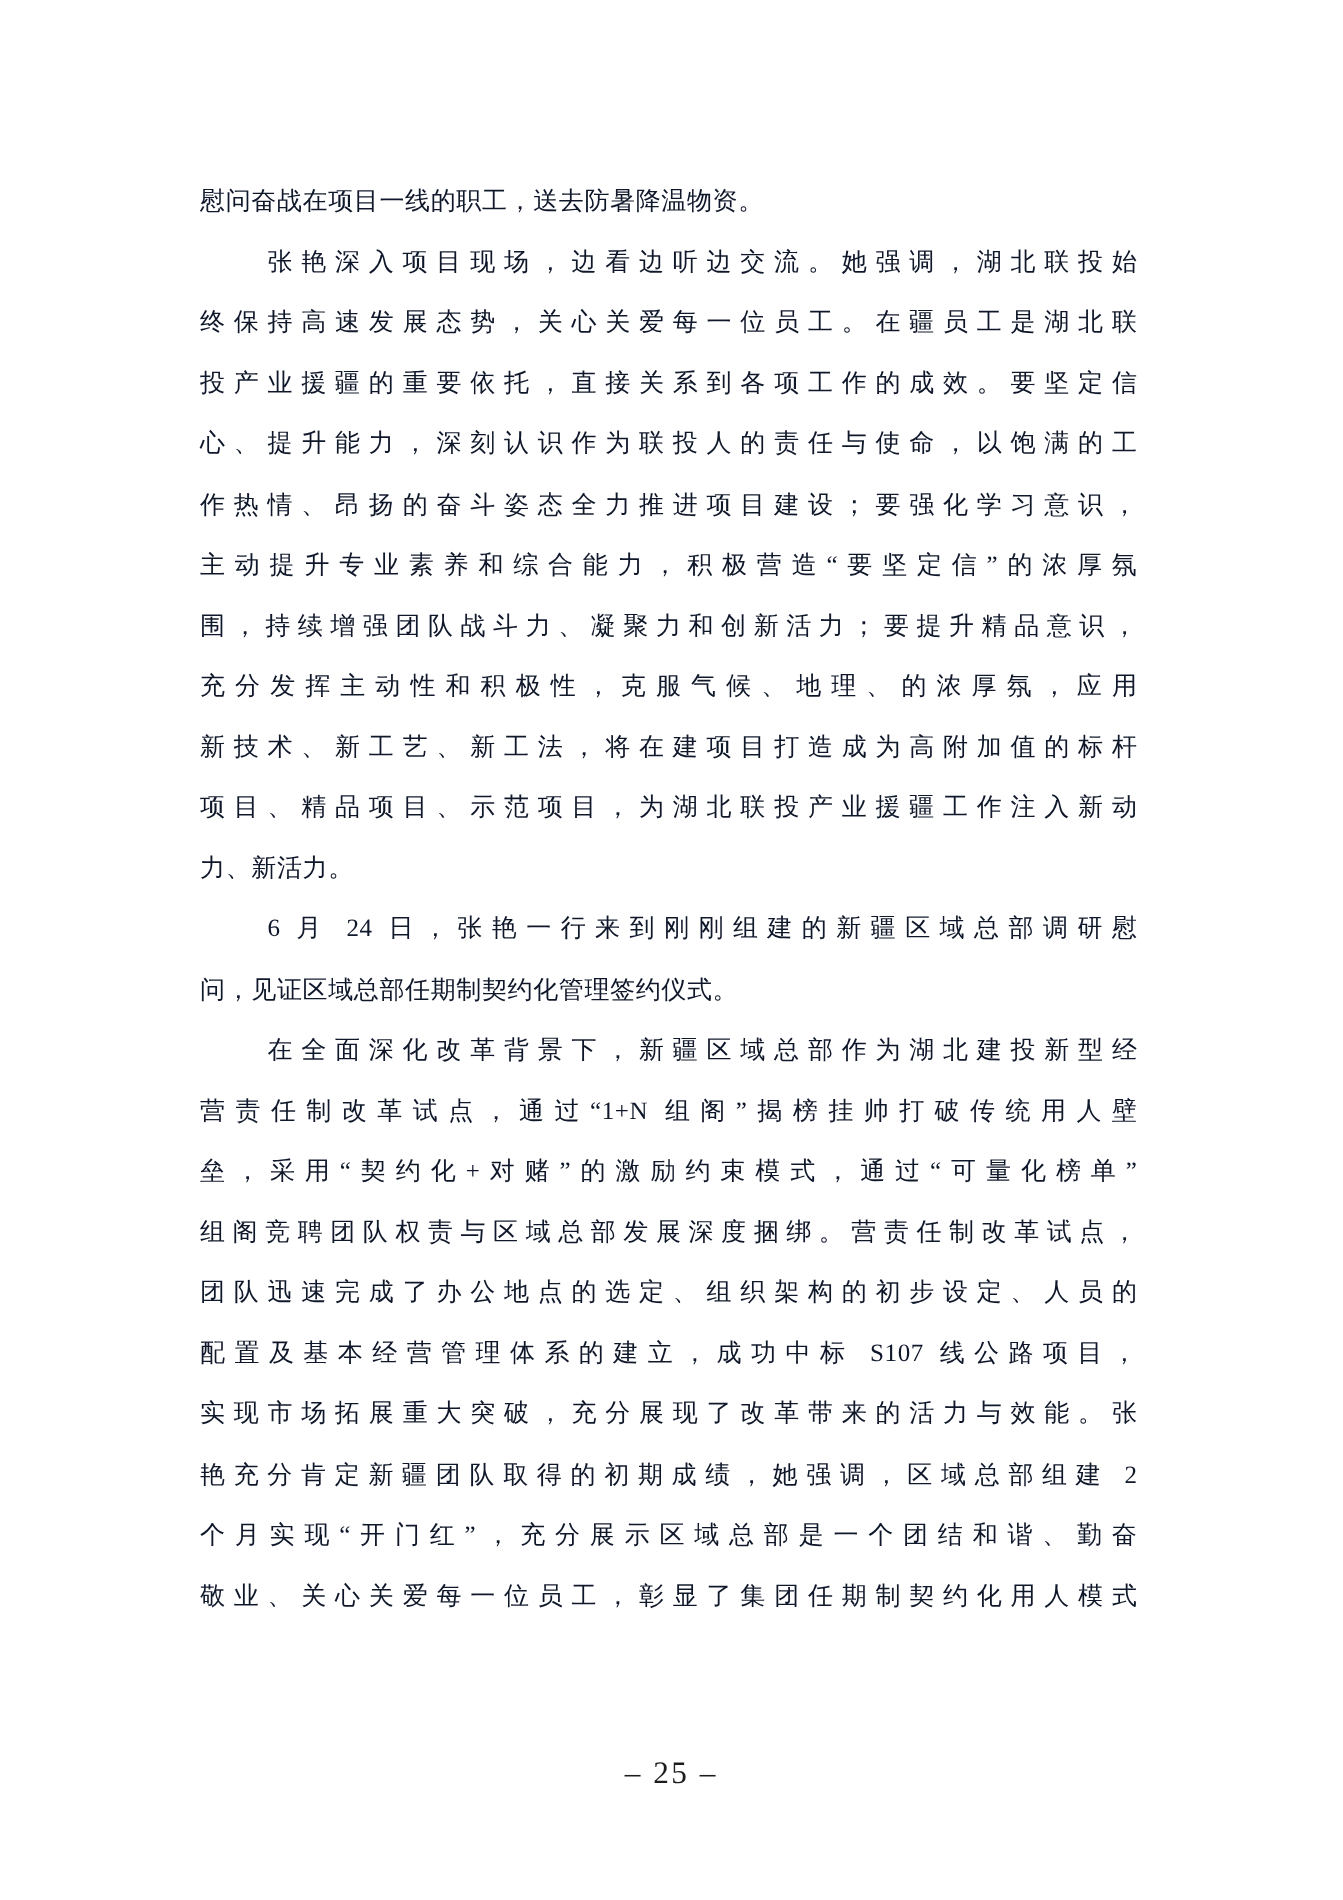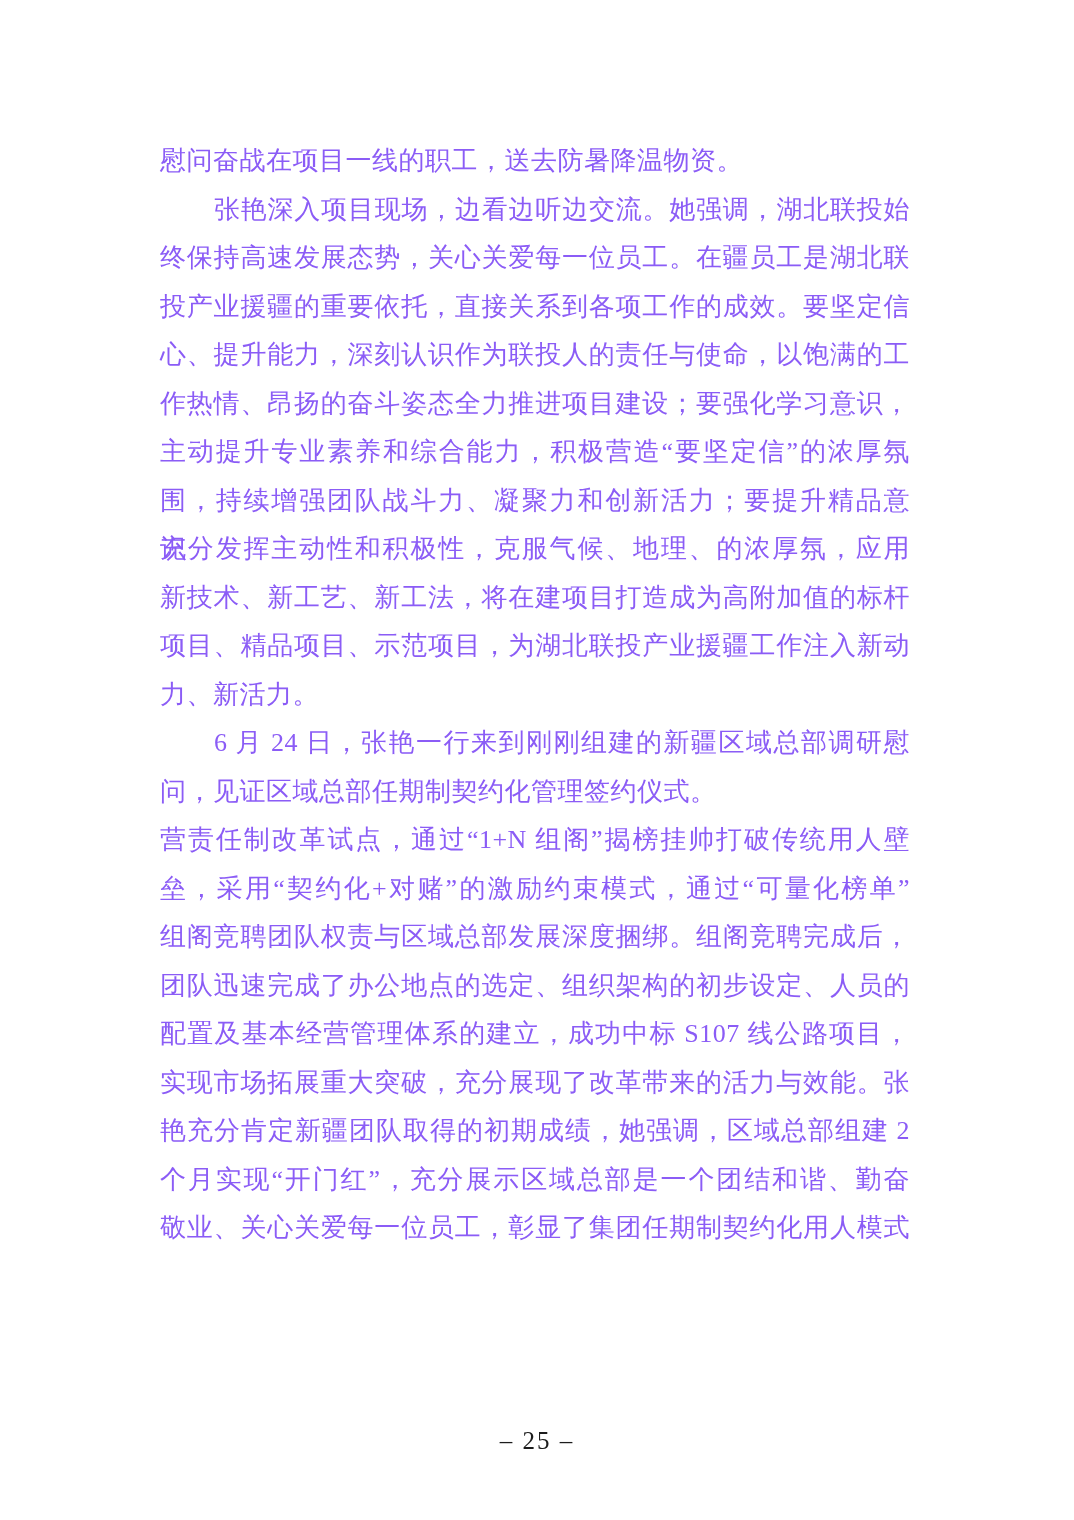--- a/index.html
+++ b/index.html
@@ -15,24 +15,24 @@
     overflow: hidden;
     font-family: "Liberation Serif", "DejaVu Serif", serif;
   }
   .text-block {
     position: absolute;
     left: 160px;
     top: 137px;
     width: 750px;
   }
   .line {
-    font-size: 26px;
+    font-size: 20px;
     height: 48.5px;
     line-height: 48.5px;
-    color: #8b5cf6;
+    color: #0f172a;
     white-space: nowrap;
     letter-spacing: 0.5px;
   }
   .line.justify {
     white-space: normal;
     text-align: justify;
     text-align-last: justify;
     text-justify: inter-character;
     font-family: Liberation Serif, serif;
   }
@@ -42,21 +42,20 @@
   .footer {
     position: absolute;
     left: 0;
     top: 1404px;
     width: 100%;
     text-align: center;
     font-size: 25px;
     line-height: 30px;
     color: #1c1c1c;
     letter-spacing: 2px;
-    margin-top: 22px;
   }
 </style>
 </head>
 <body>
 
 <div class="page">
   <div class="text-block">
       <div class="line">慰问奋战在项目一线的职工，送去防暑降温物资。</div>
       <div class="line indent justify">张艳深入项目现场，边看边听边交流。她强调，湖北联投始</div>
       <div class="line justify">终保持高速发展态势，关心关爱每一位员工。在疆员工是湖北联</div>
@@ -64,23 +63,24 @@
       <div class="line justify">心、提升能力，深刻认识作为联投人的责任与使命，以饱满的工</div>
       <div class="line justify">作热情、昂扬的奋斗姿态全力推进项目建设；要强化学习意识，</div>
       <div class="line justify">主动提升专业素养和综合能力，积极营造“要坚定信”的浓厚氛</div>
       <div class="line justify">围，持续增强团队战斗力、凝聚力和创新活力；要提升精品意识，</div>
       <div class="line justify">充分发挥主动性和积极性，克服气候、地理、的浓厚氛，应用</div>
       <div class="line justify">新技术、新工艺、新工法，将在建项目打造成为高附加值的标杆</div>
       <div class="line justify">项目、精品项目、示范项目，为湖北联投产业援疆工作注入新动</div>
       <div class="line">力、新活力。</div>
       <div class="line indent justify">6 月 24 日，张艳一行来到刚刚组建的新疆区域总部调研慰</div>
       <div class="line">问，见证区域总部任期制契约化管理签约仪式。</div>
+      <div class="line indent justify">在全面深化改革背景下，新疆区域总部作为湖北建投新型经</div>
       <div class="line justify">营责任制改革试点，通过“1+N 组阁”揭榜挂帅打破传统用人壁</div>
       <div class="line justify">垒，采用“契约化+对赌”的激励约束模式，通过“可量化榜单”</div>
-      <div class="line justify">组阁竞聘团队权责与区域总部发展深度捆绑。组阁竞聘完成后，</div>
+      <div class="line justify">组阁竞聘团队权责与区域总部发展深度捆绑。营责任制改革试点，</div>
       <div class="line justify">团队迅速完成了办公地点的选定、组织架构的初步设定、人员的</div>
       <div class="line justify">配置及基本经营管理体系的建立，成功中标 S107 线公路项目，</div>
       <div class="line justify">实现市场拓展重大突破，充分展现了改革带来的活力与效能。张</div>
       <div class="line justify">艳充分肯定新疆团队取得的初期成绩，她强调，区域总部组建 2</div>
       <div class="line justify">个月实现“开门红”，充分展示区域总部是一个团结和谐、勤奋</div>
       <div class="line justify">敬业、关心关爱每一位员工，彰显了集团任期制契约化用人模式</div>
     </div>
   <div class="footer">– 25 –</div>
 </div>
 

